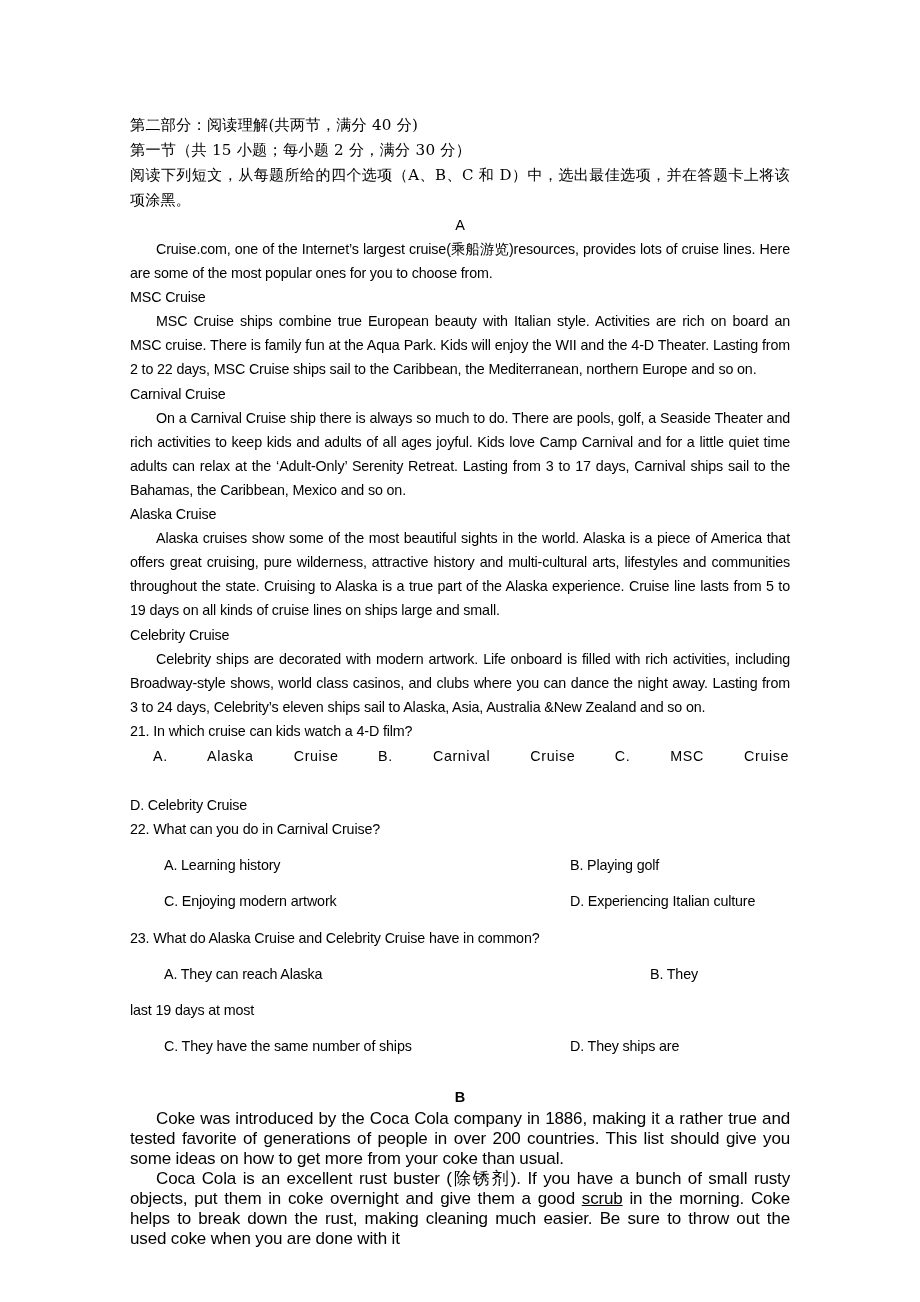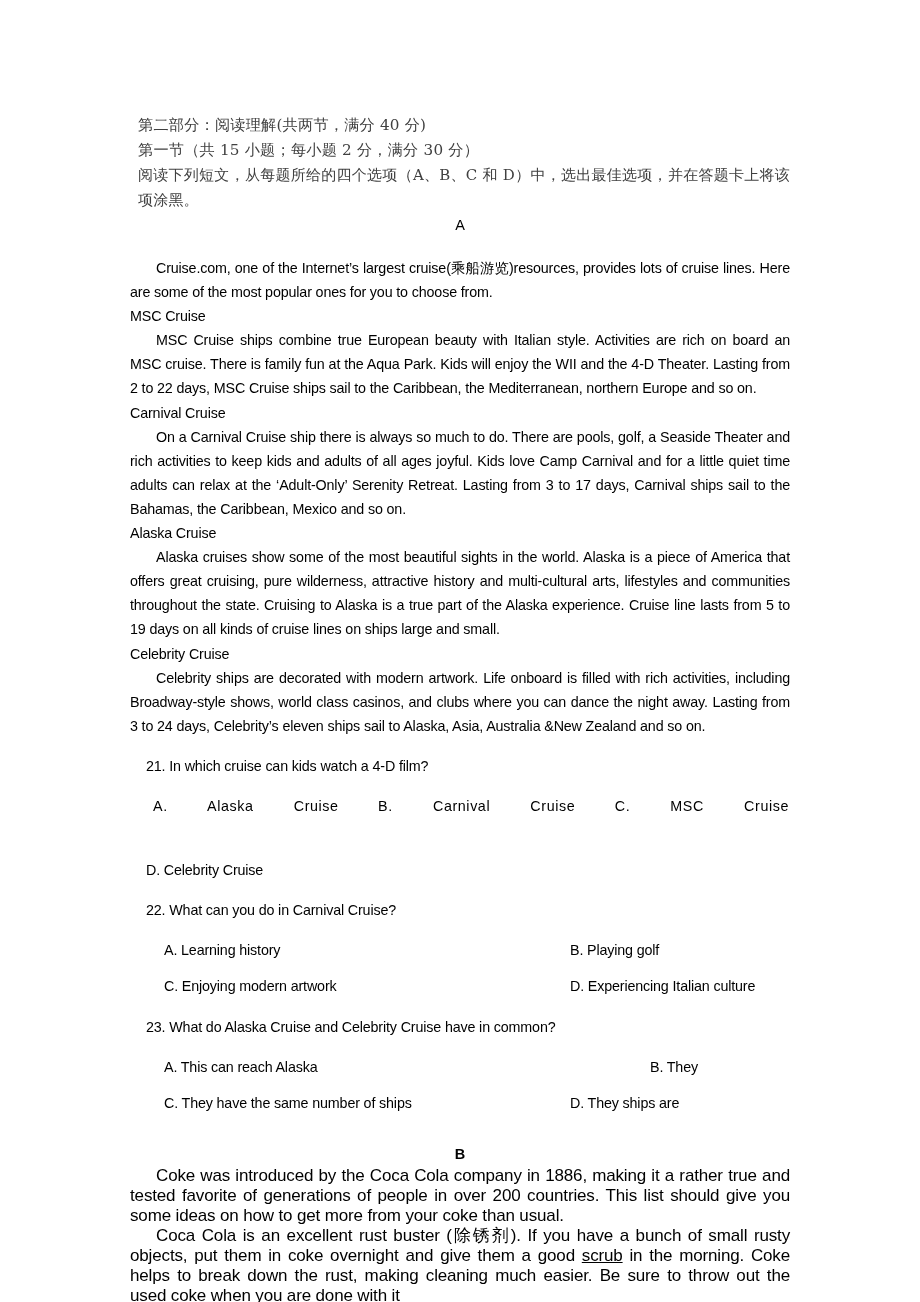--- a/index.html
+++ b/index.html
@@ -20,23 +20,22 @@
     left: 130px;
     top: 113px;
     width: 660px;
   }
 
   
   .cn-head {
     font-family: "DejaVu Serif", "Liberation Serif", serif;
     font-size: 15.2px;
     line-height: 25px;
-    color: #404040;
+    color: #000000;
     letter-spacing: 0.2px;
-    margin-left: 8px;
   }
   .cn-head .ln { white-space: pre-wrap; }
   .cn-wrap {
     font-family: "DejaVu Serif", "Liberation Serif", serif;
     font-size: 15px;
     line-height: 25px;
     text-align: justify;
     text-justify: inter-character;
   }
 
@@ -51,33 +50,32 @@
   .sec-letter.plain { font-weight: normal; }
 
   
   .pA {
     font-size: 14.3px;
     line-height: 24.1px;
     text-align: justify;
     text-justify: inter-word;
     font-stretch: condensed;
     letter-spacing: -0.15px;
-    margin-top: 19px;
   }
   .pA p { margin: 0; }
   .pA p.ind { text-indent: 26px; }
   .pA p.sub { text-indent: 0; }
 
   
   .qblock {
     font-size: 14.3px;
     line-height: 24.1px;
     letter-spacing: -0.15px;
   }
-  .qblock .stem { margin: 16px; }
+  .qblock .stem { margin: 0; }
   .qblock .opts-just {
     margin: 1px;
     text-indent: 22px;
     text-align: justify;
     text-justify: inter-word;
   }
   .qblock .opts-just::after {
     content: "";
     display: inline-block;
     width: 100%;
@@ -150,23 +148,24 @@
     </p>
     <p class="opt-cols">
       <span class="c1">C. Enjoying modern artwork</span>
       <span class="c2">D. Experiencing Italian culture</span>
     </p>
   </div>
 
   <div class="qblock">
     <p class="stem">23. What do Alaska Cruise and Celebrity Cruise have in common?</p>
     <p class="opt-cols">
-      <span class="c1">A. This can reach Alaska</span>
+      <span class="c1">A. They can reach Alaska</span>
       <span class="c2" style="text-align:center;">B. They</span>
     </p>
+    <p class="stem">last 19 days at most</p>
     <p class="opt-cols">
       <span class="c1">C. They have the same number of ships</span>
       <span class="c2" style="text-align:left;">D. They ships are</span>
     </p>
   </div>
 
   <div class="gap-b"></div>
 
   <div class="sec-letter">B</div>
 

